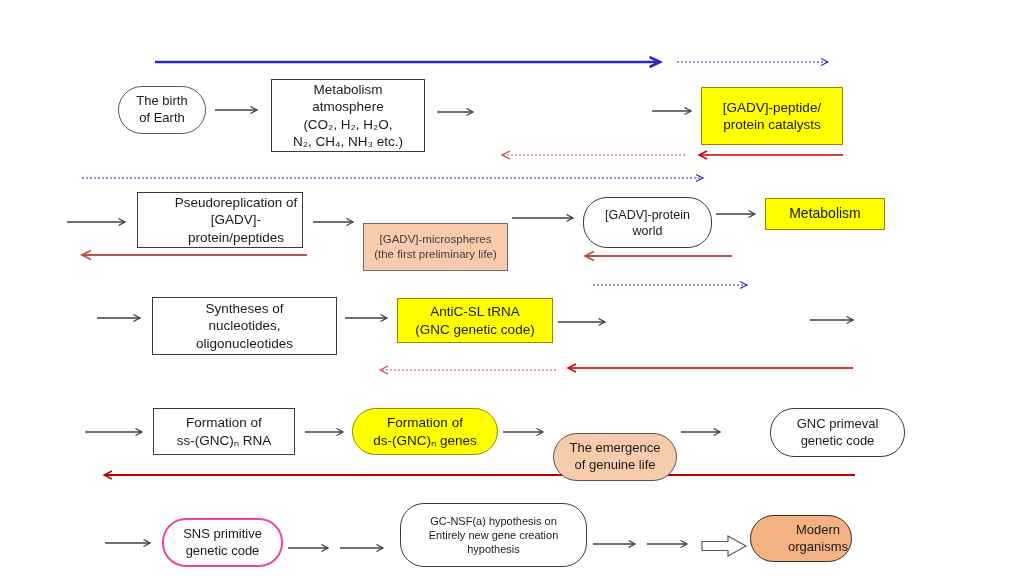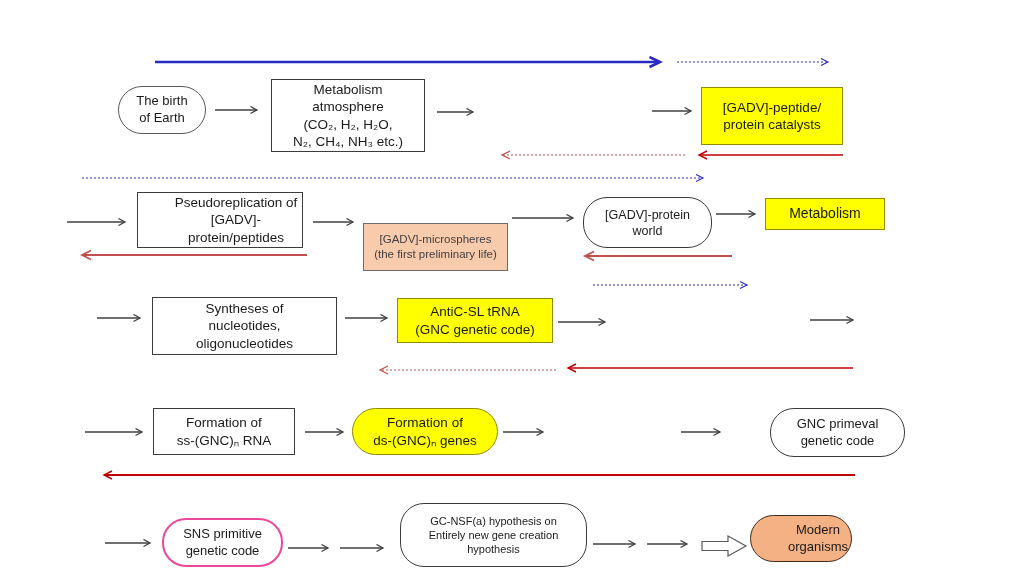--- a/index.html
+++ b/index.html
@@ -122,20 +122,22 @@
   <div class="box" id="b-synth">Syntheses of
 nucleotides,
 oligonucleotides</div>
   <div class="box yellow" id="b-antic">AntiC-SL tRNA
 (GNC genetic code)</div>
 
   <div class="box" id="b-ssrna">Formation of
 ss-(GNC)ₙ RNA</div>
   <div class="box yellow bold" id="b-dsgenes">Formation of
 ds-(GNC)ₙ genes</div>
+  <div class="box peach bold" id="b-emerge">The emergence
+of genuine life</div>
   <div class="box bold" id="b-gncprim">GNC primeval
 genetic code</div>
 
   <div class="box bold grayborder" id="b-sns">SNS primitive
 genetic code</div>
   <div class="box bold" id="b-gcnsf">GC-NSF(a) hypothesis on
 Entirely new gene creation
 hypothesis</div>
   <div class="box orange bold" id="b-modern">Modern
 organisms</div>

